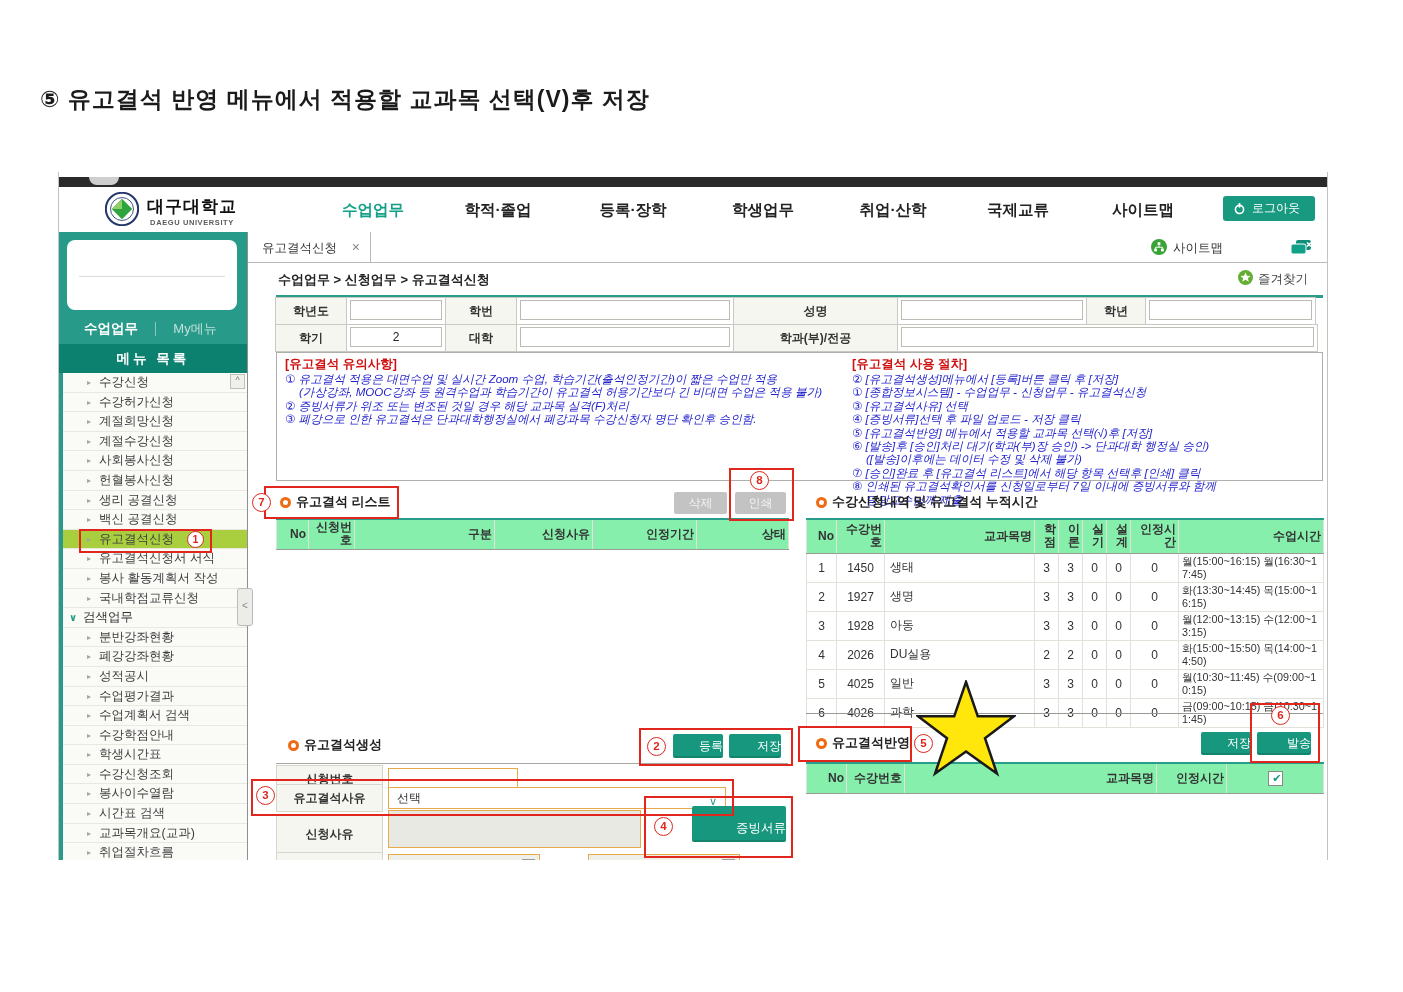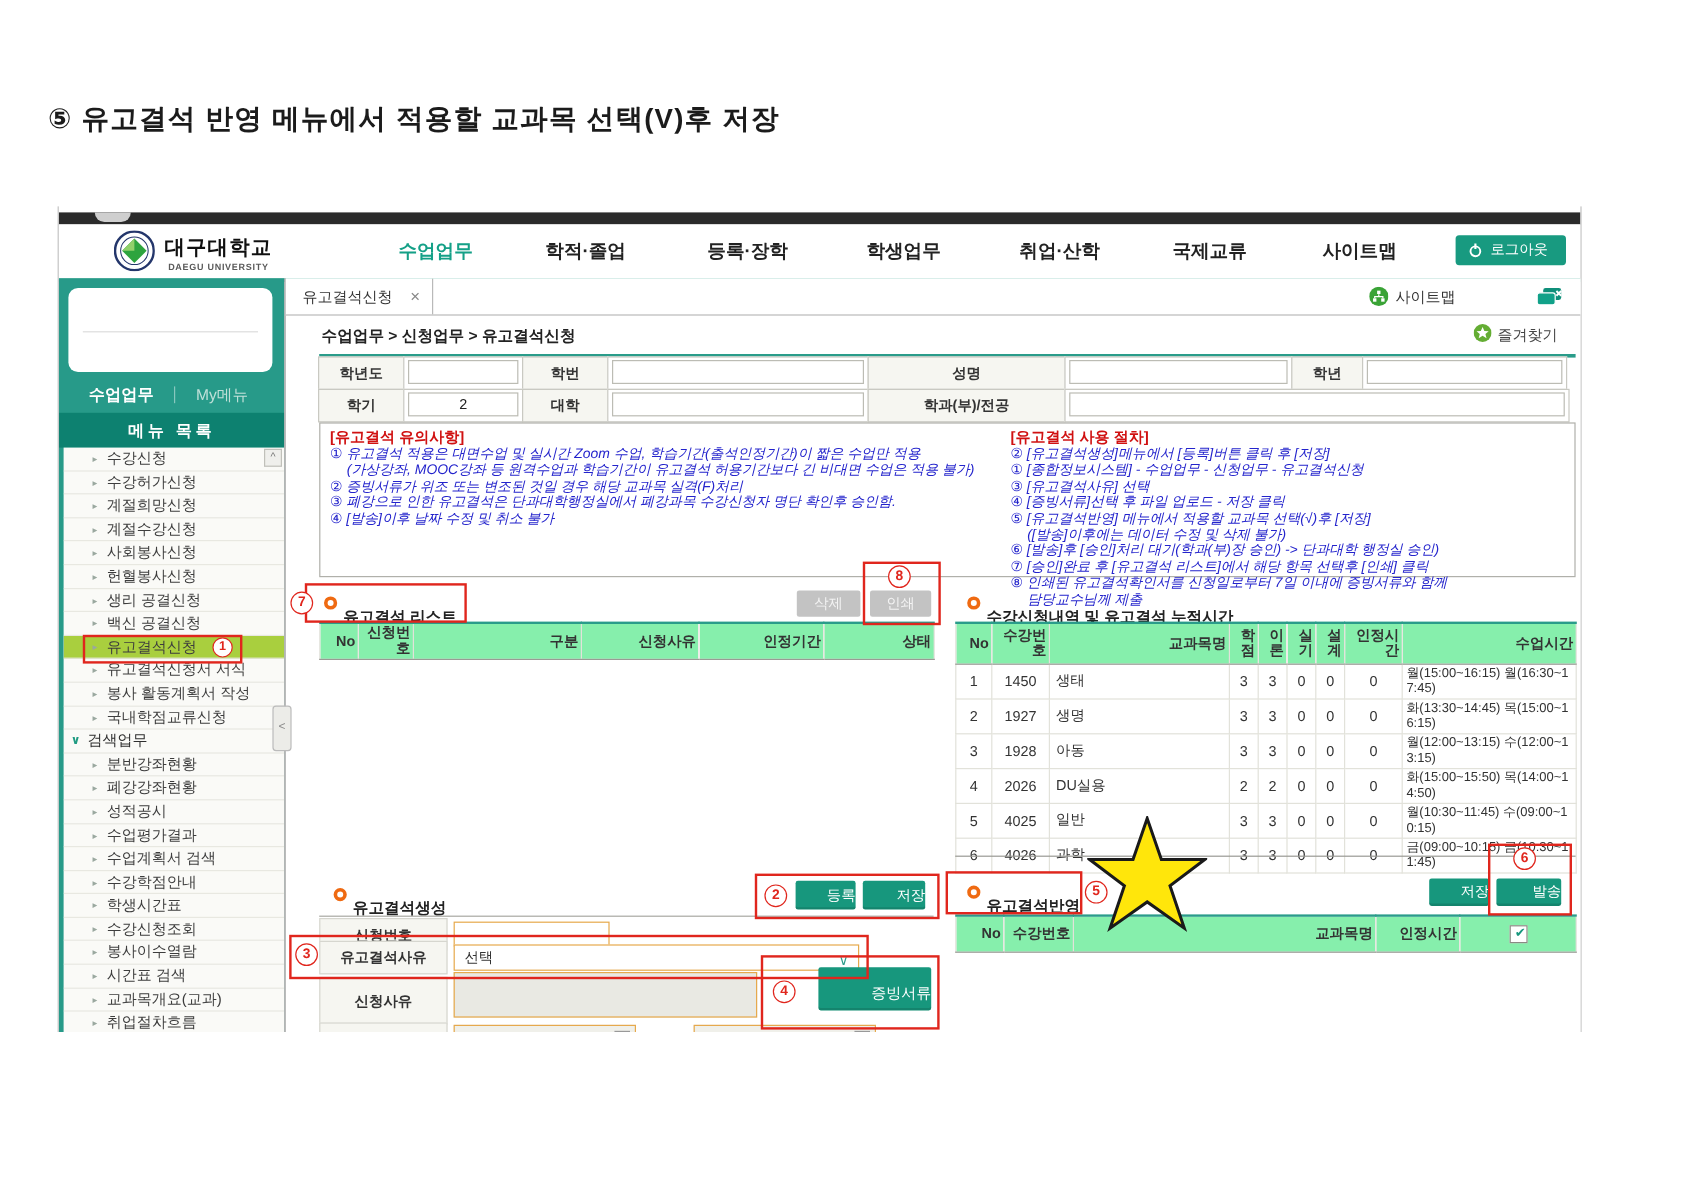--- a/index.html
+++ b/index.html
@@ -2,21 +2,21 @@
 <html><head>
 <meta charset="utf-8">
 <style>
   html,body{margin:0;padding:0;background:#fff;}
   body{width:1403px;height:992px;position:relative;overflow:hidden;
        font-family:"Liberation Sans","DejaVu Sans",sans-serif;color:#222;cursor:default;}
   .abs{position:absolute;}
   
   .caption{left:40px;top:84px;font-size:23px;font-weight:700;color:#1b1b1b;letter-spacing:1px;}
   
-  .window{left:48px;top:172px;width:1268px;height:688px;background:#fff;overflow:hidden;
+  .window{left:58px;top:172px;width:1268px;height:688px;background:#fff;overflow:hidden;
           border-left:1px solid #c2c2c2;border-right:1px solid #c2c2c2;}
   .topbar{left:0;top:5px;width:1268px;height:10px;background:#2b2b2b;}
   .notch{left:30px;top:0;width:30px;height:8px;background:#cfcfcf;border-radius:0 0 14px 14px;}
   .header{left:0;top:15px;width:1268px;height:45px;background:#fff;border-bottom:3px solid #1f9b82;}
   .uni-kr{font-size:17px;font-weight:800;color:#101010;letter-spacing:1px;}
   .uni-en{font-size:7.5px;color:#5a5a5a;letter-spacing:.6px;font-weight:bold;text-align:center;}
   .nav-item{top:0;height:45px;line-height:45px;width:112px;text-align:center;font-size:15.5px;font-weight:700;color:#222;}
   .nav-item.active{color:#14a087;}
   .logout{left:1164px;top:9px;width:92px;height:25px;background:#189a80;border-radius:3px;color:#fff;
           font-size:12px;line-height:25px;text-align:center;}
@@ -58,21 +58,21 @@
   .finput{background:#fff;padding:2px 3px;}
   .finput input{width:100%;height:20px;border:1px solid #bcbcb4;box-sizing:border-box;font-size:12px;
                 text-align:center;background:#fff;color:#222;}
   
   .notice{left:28px;top:120px;width:1047px;height:129px;border:1px solid #b0b0aa;box-sizing:border-box;}
   .ntitle{color:#d01111;font-weight:bold;font-size:12.5px;line-height:15px;}
   .nline{color:#2323cc;font-size:11.6px;line-height:13.4px;white-space:nowrap;font-style:italic;}
   .nline.ind{padding-left:14px;}
   
   .bullet{width:5px;height:5px;border:3px solid #ef6a12;border-radius:50%;background:#fff;}
-  .stitle{font-size:13px;font-weight:bold;color:#222;margin-top:12px;}
+  .stitle{font-size:13px;font-weight:bold;color:#222;}
   .btn-teal{background:#17977d;color:#ffffff;font-size:12px;text-align:right;border-radius:2px;
             box-shadow:inset 0 -2px 0 rgba(0,0,0,.12);}
   .btn-gray{background:#c3c3c3;color:#f3f3f3;font-size:12px;text-align:center;border-radius:2px;}
   .rbox{border:2px solid #e0261d;z-index:20;pointer-events:none;}
   .circ{width:17px;height:17px;border:1.6px solid #e0261d;border-radius:50%;color:#e0261d;background:#fff;
         font-size:11.5px;font-weight:bold;text-align:center;line-height:17px;z-index:21;}
   
   table.tbl{border-collapse:collapse;table-layout:fixed;}
   .tbl th,.tbl td{border:1px solid #e2e2da;font-size:12px;color:#333;padding:1px 2px;overflow:hidden;}
   .tbl th{font-weight:bold;border-bottom:1px solid #9a9a94;word-break:break-all;line-height:13px;background:#86efac;text-align:right;}
@@ -227,31 +227,30 @@
       </div>
     </div>
 
     <div class="abs notice">
       <div class="abs" style="left:8px;top:4px;width:558px">
         <div class="ntitle">[유고결석 유의사항]</div>
         <div class="nline">① 유고결석 적용은 대면수업 및 실시간 Zoom 수업, 학습기간(출석인정기간)이 짧은 수업만 적용</div>
         <div class="nline ind">(가상강좌, MOOC강좌 등 원격수업과 학습기간이 유고결석 허용기간보다 긴 비대면 수업은 적용 불가)</div>
         <div class="nline">② 증빙서류가 위조 또는 변조된 것일 경우 해당 교과목 실격(F)처리</div>
         <div class="nline">③ 폐강으로 인한 유고결석은 단과대학행정실에서 폐강과목 수강신청자 명단 확인후 승인함.</div>
-        <div class="nline">④ [발송]이후 날짜 수정 및 취소 불가</div>
       </div>
       <div class="abs" style="left:575px;top:4px;width:465px">
         <div class="ntitle">[유고결석 사용 절차]</div>
         <div class="nline">② [유고결석생성]메뉴에서 [등록]버튼 클릭 후 [저장]</div>
         <div class="nline">① [종합정보시스템] - 수업업무 - 신청업무 - 유고결석신청</div>
         <div class="nline">③ [유고결석사유] 선택</div>
         <div class="nline">④ [증빙서류]선택 후 파일 업로드 - 저장 클릭</div>
         <div class="nline">⑤ [유고결석반영] 메뉴에서 적용할 교과목 선택(√)후 [저장]</div>
+        <div class="nline">⑥ [발송]후 [승인]처리 대기(학과(부)장 승인) -&gt; 단과대학 행정실 승인)</div>
         <div class="nline ind">([발송]이후에는 데이터 수정 및 삭제 불가)</div>
-        <div class="nline">⑥ [발송]후 [승인]처리 대기(학과(부)장 승인) -&gt; 단과대학 행정실 승인)</div>
         <div class="nline">⑦ [승인]완료 후 [유고결석 리스트]에서 해당 항목 선택후 [인쇄] 클릭</div>
         <div class="nline">⑧ 인쇄된 유고결석확인서를 신청일로부터 7일 이내에 증빙서류와 함께</div>
         <div class="nline ind">담당교수님께 제출</div>
       </div>
     </div>
 
     <div class="abs circ" style="left:4px;top:261px">7</div>
     <div class="abs rbox" style="left:16px;top:254px;width:131px;height:29px"></div>
     <div class="abs bullet" style="left:32px;top:265px"></div>
     <div class="abs stitle" style="left:48px;top:261px">유고결석 리스트</div>

